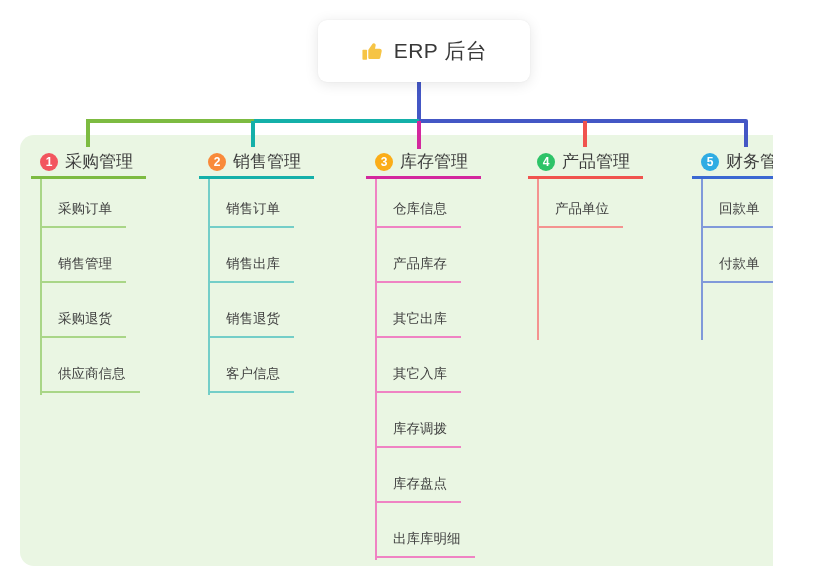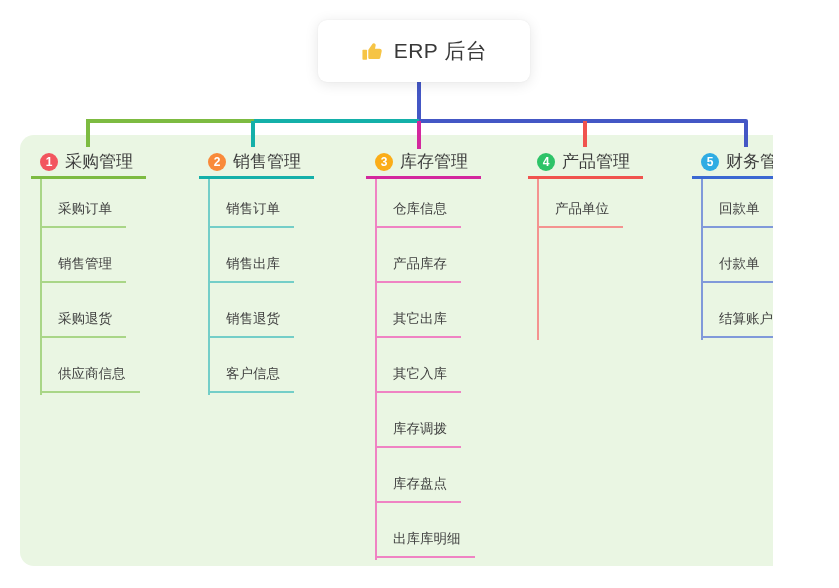--- a/index.html
+++ b/index.html
@@ -180,19 +180,16 @@
       <span class="b-title">财务管理</span>
     </div>
     <div class="b-vline v161"></div>
     <div class="b-items">
       <div class="b-item">
           <span class="b-item-label">回款单</span>
         </div>
       <div class="b-item">
           <span class="b-item-label">付款单</span>
         </div>
-      <div class="b-item">
-          <span class="b-item-label">结算账户</span>
-        </div>
     </div>
   </div>
 
 </div>
 
 </body></html>

